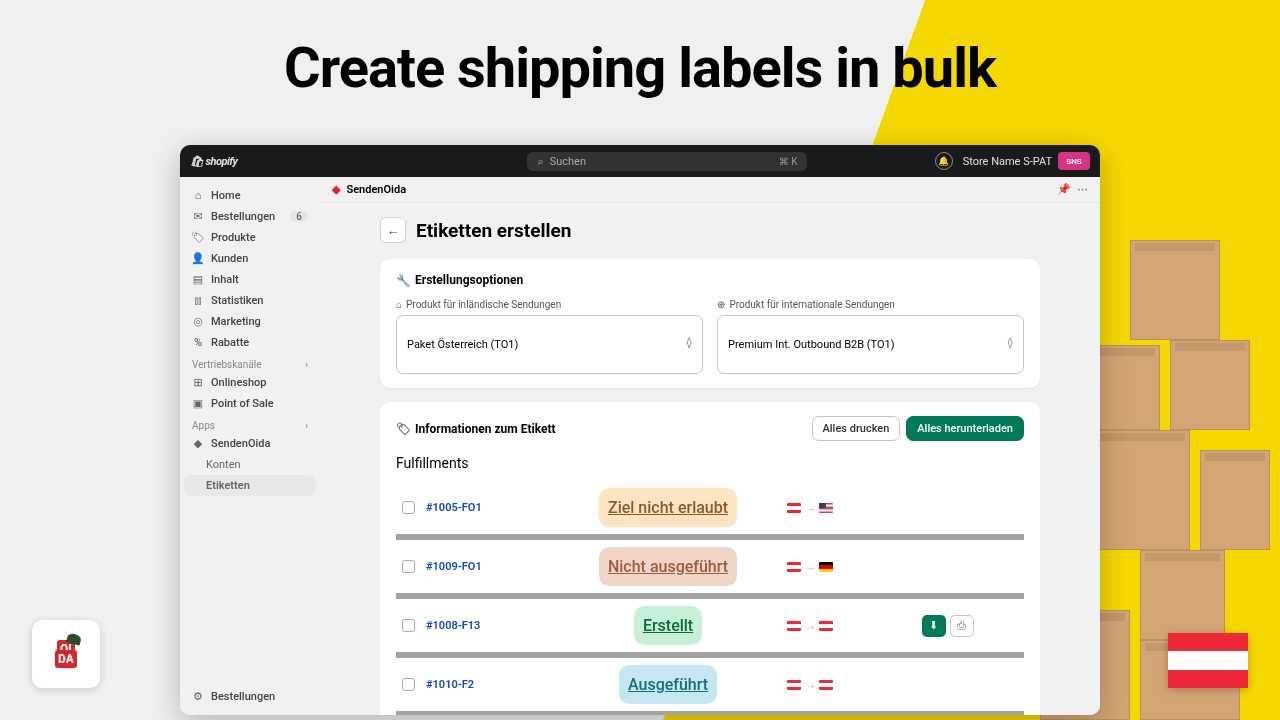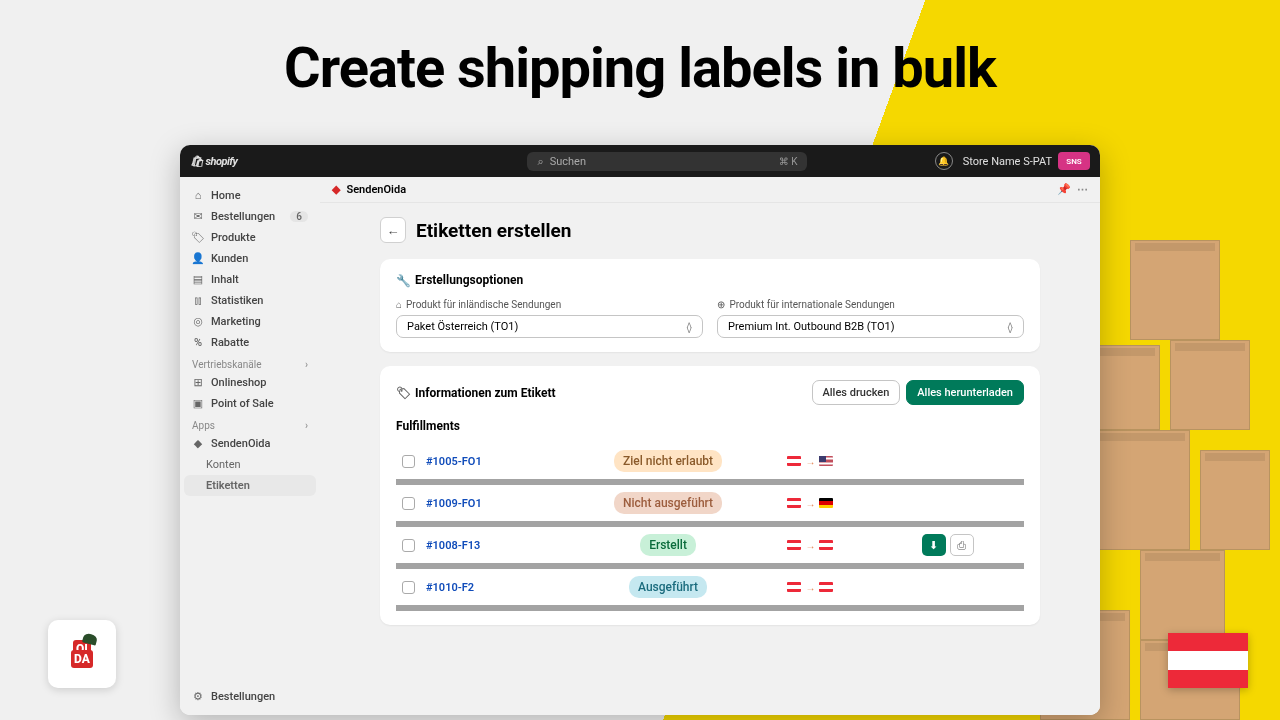--- a/index.html
+++ b/index.html
@@ -58,31 +58,31 @@
 .card-title { font-size: 12px; font-weight: 700; margin-bottom: 12px; display: flex; align-items: center; gap: 6px; }
 .card-title .ci { width: 13px; height: 13px; color: #666; }
 .label-info-head { display: flex; align-items: center; justify-content: space-between; margin-bottom: 14px; }
 .actions { display: flex; gap: 6px; }
 .btn { padding: 5px 10px; border-radius: 7px; font-size: 11px; font-weight: 500; border: 1px solid #c5c5c5; background: #fff; color: #333; }
 .btn.primary { background: #007a5a; border-color: #007a5a; color: #fff; }
 
 .selects { display: flex; gap: 14px; }
 .select-group { flex: 1; }
 .select-label { font-size: 10px; color: #555; margin-bottom: 5px; display: flex; align-items: center; gap: 4px; }
-.select { border: 1px solid #c5c5c5; border-radius: 7px; padding: 4px 10px; font-size: 11px; display: flex; justify-content: space-between; align-items: flex-end; background: #fff; }
+.select { border: 1px solid #c5c5c5; border-radius: 7px; padding: 22px 10px; font-size: 11px; display: flex; justify-content: space-between; align-items: flex-start; background: #fff; }
 .chev { color: #888; font-size: 10px; display: flex; flex-direction: column; line-height: 5px; }
 
 
-.table-title { font-size: 12px; font-weight: 700; margin-bottom: 10px; }
+.table-title { font-size: 14px; font-weight: 400; margin-bottom: 10px; }
 .table { width: 100%; font-size: 11px; }
 .thead { display: grid; grid-template-columns: 30px 1.2fr 1fr 1fr 1fr; padding: 4px 0; border-bottom: 1px solid #eee; color: #777; font-weight: 500; }
 .trow { display: grid; grid-template-columns: 30px 1.2fr 1fr 1fr 1fr; padding: 7px 0; align-items: center; border-bottom: 6px solid #a3a3a3; }
 .checkbox { width: 13px; height: 13px; border: 1.5px solid #aaa; border-radius: 3px; margin-left: 6px; }
 .link { color: #104cba; font-weight: 600; font-size: 11px; }
-.status-badge { padding: 4px 9px; border-radius: 10px; font-size: 12px; font-weight: 500; display: inline-block; }
+.status-badge { padding: 10px 9px; border-radius: 10px; font-size: 16px; font-weight: 500; display: inline-block; text-decoration: underline; }
 .status-warn { background: #ffe4c4; color: #8a5a2a; }
 .status-neutral { background: #f1d6c8; color: #9c5d3d; }
 .status-created { background: #c8f0d8; color: #0a6b3b; }
 .status-done { background: #c5e8f0; color: #1a6b7d; }
 .flags { display: flex; align-items: center; gap: 4px; font-size: 10px; }
 .arrow { color: #e08050; font-weight: 700; }
 .flag { width: 14px; height: 10px; border-radius: 1px; display: inline-block; }
 .flag-at { background: linear-gradient(to bottom, #ed2939 33%, #fff 33%, #fff 66%, #ed2939 66%); }
 .flag-de { background: linear-gradient(to bottom, #000 33%, #dd0000 33%, #dd0000 66%, #ffce00 66%); }
 .flag-us { background: linear-gradient(to bottom, #b22234, #fff, #b22234, #fff, #b22234); position: relative; }
@@ -91,21 +91,21 @@
 .icon-btn { width: 24px; height: 22px; border-radius: 5px; display: flex; align-items: center; justify-content: center; font-size: 11px; }
 .icon-btn.green { background: #007a5a; color: #fff; }
 .icon-btn.outline { border: 1px solid #c5c5c5; background: #fff; color: #555; }
 
 .thead > div, .trow > div { display: flex; align-items: center; }
 .thead .col-status, .trow .col-status,
 .thead .col-route, .trow .col-route,
 .thead .col-actions { justify-content: center; }
 
 
-.oida-logo { position: absolute; left: 48px; bottom: 32px; width: 68px; height: 68px; background: #fff; border-radius: 10px; box-shadow: 0 2px 8px rgba(0,0,0,0.15); display: flex; align-items: center; justify-content: center; }
+.oida-logo { position: absolute; left: 32px; bottom: 32px; width: 68px; height: 68px; background: #fff; border-radius: 10px; box-shadow: 0 2px 8px rgba(0,0,0,0.15); display: flex; align-items: center; justify-content: center; }
 .oida-inner { font-size: 12px; font-weight: 800; color: #d62828; line-height: 0.85; text-align: center; position: relative; }
 .oida-inner .oi { background: #d62828; color: #fff; padding: 2px 3px; border-radius: 3px; }
 .oida-inner .da { background: #d62828; color: #fff; padding: 2px 3px; border-radius: 3px; }
 .oida-hat { position: absolute; top: -10px; right: -4px; width: 14px; height: 10px; background: #2a4d2a; border-radius: 50% 50% 10% 10%; transform: rotate(15deg); }
 
 .big-flag { position: absolute; right: 32px; bottom: 32px; width: 80px; height: 55px; box-shadow: 0 2px 8px rgba(0,0,0,0.25); }
 .big-flag-at { background: linear-gradient(to bottom, #ed2939 33.33%, #fff 33.33%, #fff 66.66%, #ed2939 66.66%); }
 </style>
 </head>
 <body>

